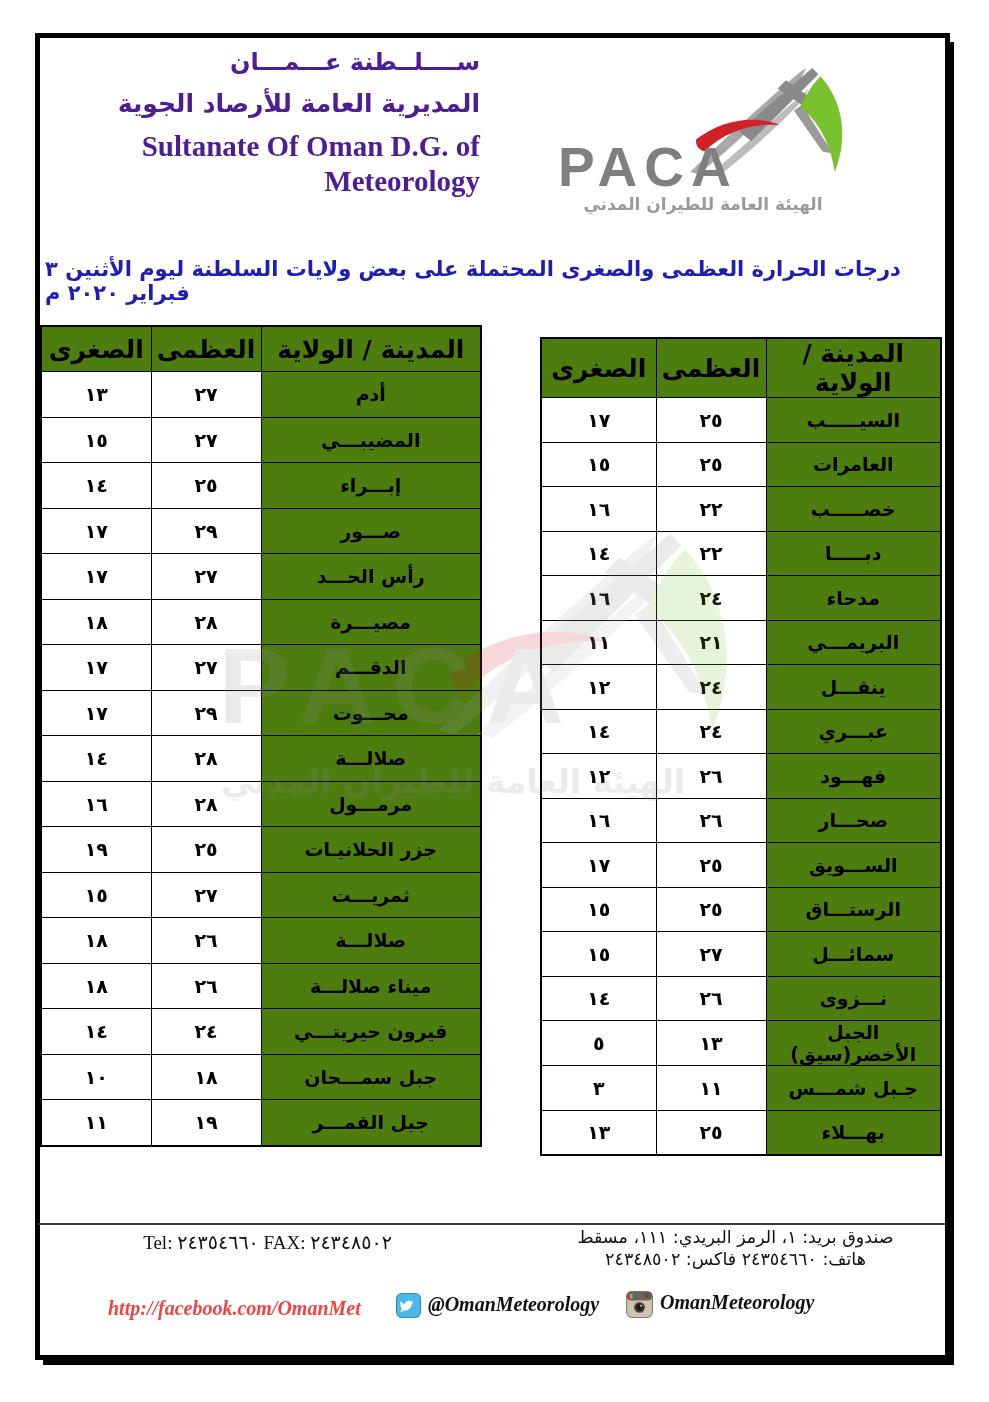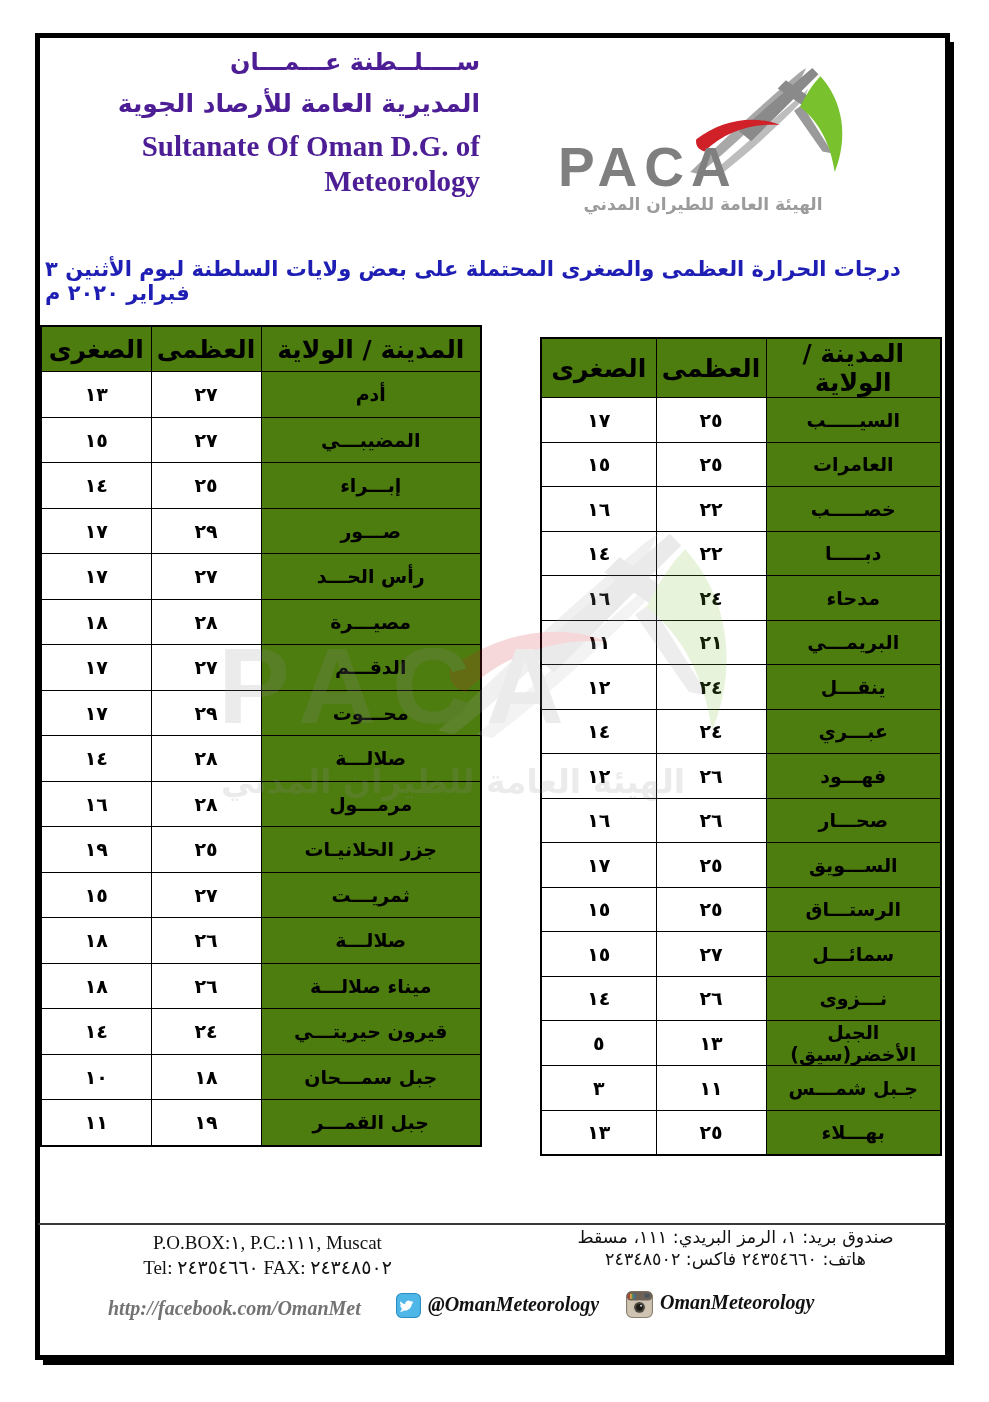--- a/index.html
+++ b/index.html
@@ -44,21 +44,21 @@
   .wm-art{position:absolute;right:-10px;top:-10px;width:330px;height:212px;}
   .wm-word{position:absolute;left:0;top:92px;font-size:108px;line-height:1;font-weight:bold;color:#8f8f8f;letter-spacing:16px;font-family:"Liberation Sans",sans-serif;}
   .wm-tagline{position:absolute;left:0;top:222px;width:470px;text-align:center;font-size:33px;font-weight:bold;color:#8f8f8f;direction:rtl;}
   
   .footer-rule{position:absolute;left:38px;top:1223px;width:908px;border-top:2px solid #3a3a3a;z-index:2;}
   .footer-left{position:absolute;left:45px;top:1229px;width:445px;text-align:center;font-family:"Liberation Serif","DejaVu Sans",serif;color:#111;z-index:2;}
   .f-l1{font-size:20px;}
   .f-l2{font-size:19px;margin-top:2px;}
   .f-l3{font-size:19px;margin-top:2px;}
   .footer-right{position:absolute;left:528px;top:1226px;width:415px;direction:rtl;text-align:center;font-size:17.5px;line-height:1.28;color:#111;z-index:2;}
-  .fb-link{position:absolute;left:108px;top:1297px;font-family:"Liberation Serif",serif;font-style:italic;font-weight:bold;font-size:20px;color:#737373;z-index:2;text-decoration:none;}
+  .fb-link{position:absolute;left:108px;top:1297px;font-family:"Liberation Serif",serif;font-style:italic;font-weight:bold;font-size:20px;color:#ef4444;z-index:2;text-decoration:none;}
   .social-group{position:absolute;display:flex;gap:7px;z-index:2;}
   .tw-group{left:396px;top:1293px;}
   .ig-group{left:626px;top:1291px;}
   .social-text{font-family:"Liberation Serif",serif;font-style:italic;font-weight:bold;font-size:20px;color:#111;}
   .icon{display:inline-block;}
 </style>
 </head>
 <body>
 
 <svg width="0" height="0" style="position:absolute">
@@ -309,21 +309,20 @@
   <svg class="wm-art" viewBox="0 0 170 110">
     <use href="#paca-art-sym"></use>
   </svg>
   <div class="wm-word">PACA</div>
   <div class="wm-tagline">الهيئة العامة للطيران المدني</div>
 </div>
 
 <div class="footer-rule"></div>
 
 <div class="footer-left">
-  <div class="f-l2">P.O.BOX:١, P.C.:١١١, Muscat</div>
   <div class="f-l3">Tel: ٢٤٣٥٤٦٦٠ FAX: ٢٤٣٤٨٥٠٢</div>
 </div>
 
 <div class="footer-right" dir="rtl">
   <div>صندوق بريد: ١، الرمز البريدي: ١١١، مسقط</div>
   <div>هاتف: ٢٤٣٥٤٦٦٠ فاكس: ٢٤٣٤٨٥٠٢</div>
 </div>
 
 <a class="fb-link" href="#">http://facebook.com/OmanMet</a>
 

